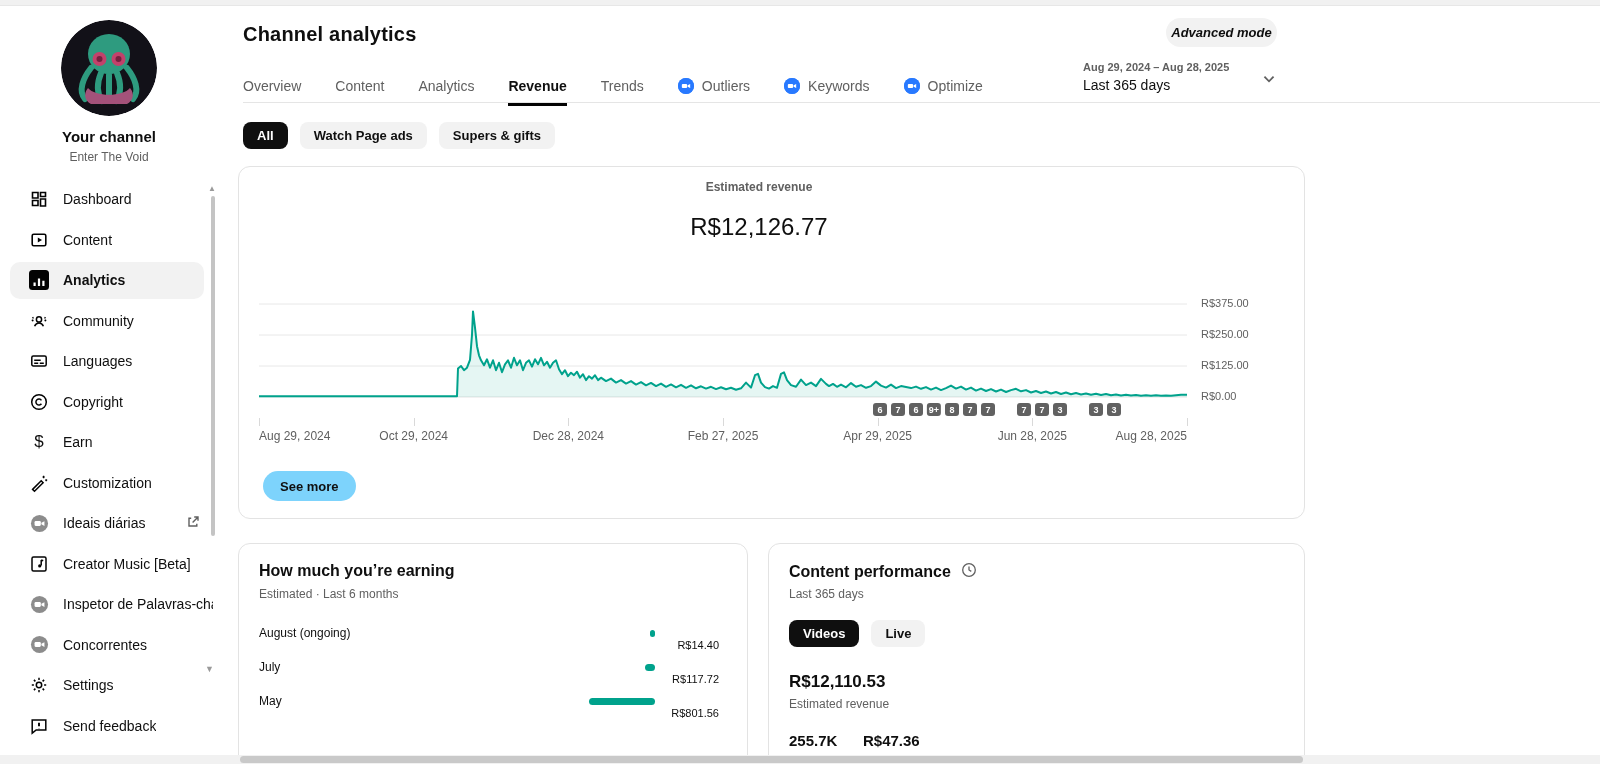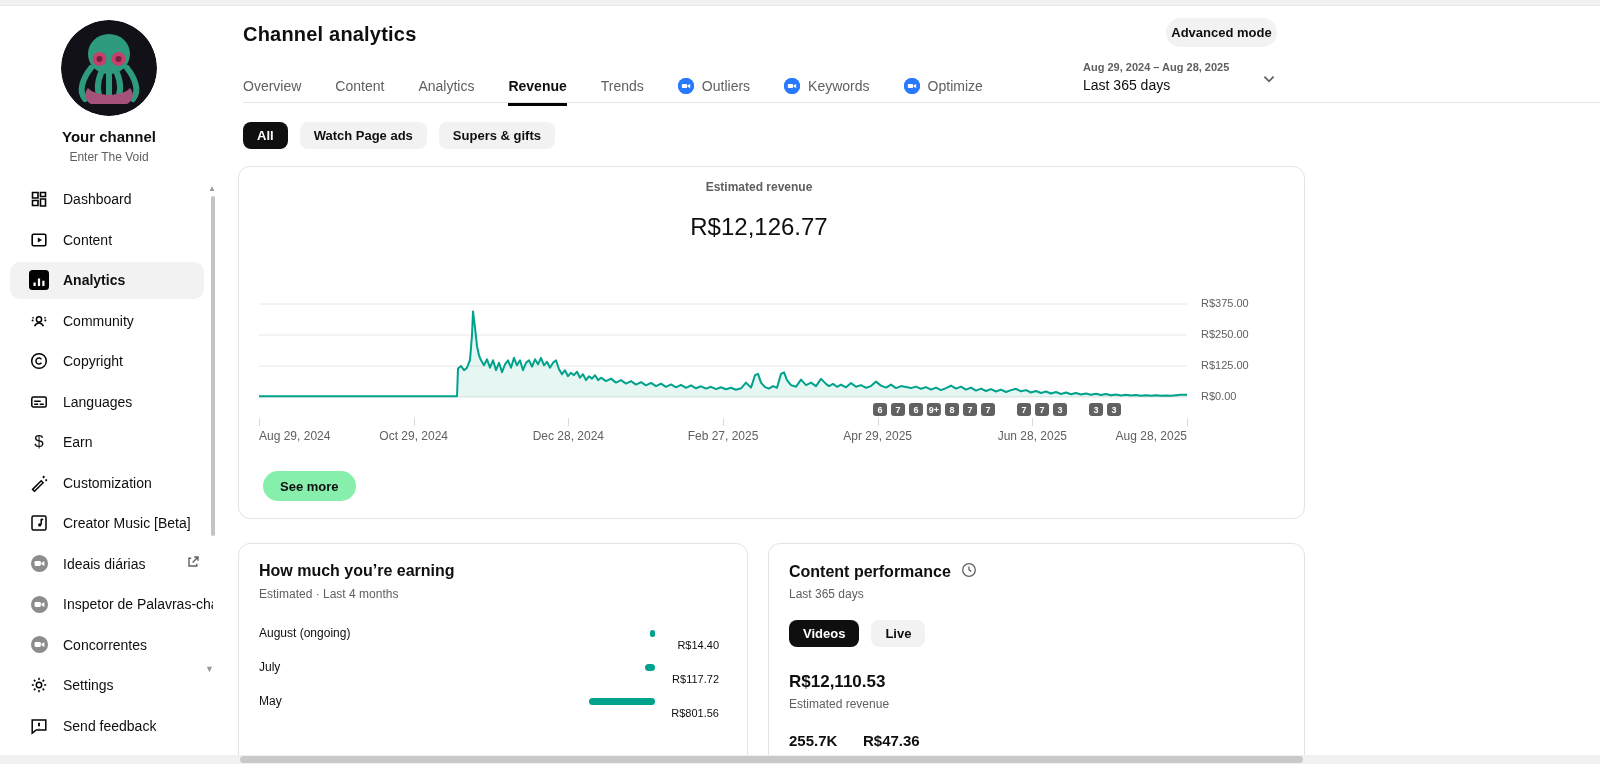--- a/index.html
+++ b/index.html
@@ -33,21 +33,21 @@
   .dollar { font-size:17px; font-weight:normal; }
   .sb-thumb { position:absolute; left:211px; top:190px; width:4px; height:340px;
     background:#c4c4c4; border-radius:2px; }
   .sb-up { position:absolute; left:208px; top:178px; font-size:8px; color:#9a9a9a; }
   .sb-down { position:absolute; left:205px; top:658px; font-size:9px; color:#9a9a9a; }
 
   
   .page-title { position:absolute; left:243px; top:23px; font-size:20px; font-weight:bold; letter-spacing:.2px; }
   .advanced-btn { position:absolute; left:1166px; top:18px; width:111px; height:29px;
     background:#f2f2f2; border-radius:16px; font-size:13px; font-weight:bold;
-    display:flex; align-items:center; justify-content:center; cursor:pointer; }
+    display:flex; align-items:center; justify-content:center; cursor:pointer;font-style:italic; }
   .date-picker { position:absolute; left:1083px; top:61px; width:196px; cursor:pointer; }
   .date-range { font-size:11px; font-weight:bold; color:#606060; }
   .date-preset { font-size:14px; margin-top:4px; }
   .date-chevron { position:absolute; right:2px; top:10px; }
 
   .tab-rule { position:absolute; left:243px; right:0; top:102px; height:1px; background:#e5e5e5; }
   .tabs { position:absolute; left:243px; top:78px; display:flex; gap:34px; }
   .tab { position:relative; font-size:14px; color:#606060; padding-bottom:11px;
     line-height:16px; cursor:pointer; display:flex; align-items:center; gap:8px; }
   .tab.active { color:#0f0f0f; font-weight:bold; }
@@ -68,21 +68,21 @@
   .metric-total { font-size:24px; margin-top:19px; }
   .plot { position:absolute; left:20px; top:127px; width:928px; height:112px; cursor:crosshair; }
   .ylabel { position:absolute; left:962px; width:80px; font-size:11px; color:#606060; }
   .markers-layer { position:absolute; left:0; top:236px; width:100%; height:14px; }
   .marker { position:absolute; transform:translateX(-50%); min-width:14px; height:13px;
     background:#616161; color:#fff; border-radius:3px; font-size:9px; font-weight:bold;
     display:flex; align-items:center; justify-content:center; padding:0 2px; cursor:pointer; }
   .xtick { position:absolute; width:1px; height:8px; top:251px; background:#d9d9d9; }
   .xlabel { position:absolute; top:262px; font-size:12px; color:#606060; white-space:nowrap; }
   .see-more { position:absolute; left:24px; top:304px; height:30px; padding:0 17px;
-    background:#86efac; border-radius:17px; font-size:13px; font-weight:bold;
+    background:#7dd3fc; border-radius:17px; font-size:13px; font-weight:bold;
     display:inline-flex; align-items:center; cursor:pointer; }
 
   
   .earn-card { left:238px; top:543px; width:510px; height:260px; }
   .perf-card { left:768px; top:543px; width:537px; height:260px; }
   .card-title { position:absolute; left:20px; top:18px; font-size:16px; font-weight:bold; display:flex; align-items:center; gap:10px; }
   .card-sub { position:absolute; left:20px; top:43px; font-size:12px; color:#606060; }
   .earn-rows { position:absolute; left:0; top:73px; width:100%; }
   .earn-row { position:relative; height:34px; }
   .earn-month { position:absolute; left:20px; top:9px; font-size:12px; }
@@ -149,71 +149,71 @@
             <path d="M5.6 15.2c.9-2.1 2.5-3.2 4.4-3.2s3.5 1.1 4.4 3.2"></path>
             <path d="M2.8 9.8l1.6-.7M17.2 9.8l-1.6-.7" stroke-width="1.8"></path>
             <path d="M3.4 7l1.2-.5M16.6 7l-1.2-.5" stroke-width="1.8"></path>
           </svg>
         </span>
       <span class="mi-label">Community</span>
     </div>
     <div class="menu-item">
       <span class="mi-icon">
           <svg viewBox="0 0 20 20" width="20" height="20" fill="none" stroke="#030303" stroke-width="1.5">
+            <rect x="2.8" y="5" width="14.4" height="10" rx="1.5"></rect>
+            <path d="M5.2 12.2h4M10.8 12.2h4M5.2 9.2h6.5"></path>
+          </svg>
+        </span>
+      <span class="mi-label">Languages</span>
+    </div>
+    <div class="menu-item">
+      <span class="mi-icon">
+          <svg viewBox="0 0 20 20" width="20" height="20" fill="none" stroke="#030303" stroke-width="1.5">
             <circle cx="10" cy="10" r="7.3"></circle>
             <path d="M12.4 8.3a3 3 0 1 0 0 3.4"></path>
           </svg>
         </span>
       <span class="mi-label">Copyright</span>
     </div>
     <div class="menu-item">
-      <span class="mi-icon">
-          <svg viewBox="0 0 20 20" width="20" height="20" fill="none" stroke="#030303" stroke-width="1.5">
-            <rect x="2.8" y="5" width="14.4" height="10" rx="1.5"></rect>
-            <path d="M5.2 12.2h4M10.8 12.2h4M5.2 9.2h6.5"></path>
-          </svg>
-        </span>
-      <span class="mi-label">Languages</span>
-    </div>
-    <div class="menu-item">
       <span class="mi-icon dollar">$</span>
       <span class="mi-label">Earn</span>
     </div>
     <div class="menu-item">
       <span class="mi-icon">
           <svg viewBox="0 0 20 20" width="20" height="20" fill="none" stroke="#030303" stroke-width="1.5">
             <path d="M3.6 16.4l8.6-8.6 1.9 1.9-8.6 8.6z"></path>
             <path d="M14.6 2.8v2.4M13.4 4h2.4M17.2 6.2v2M16.2 7.2h2" stroke-width="1.2"></path>
           </svg>
         </span>
       <span class="mi-label">Customization</span>
-    </div>
-    <div class="menu-item">
-      <span class="mi-icon">
-          <svg viewBox="0 0 20 20" width="20" height="20" fill="none" stroke="#030303" stroke-width="1.5">
-            <rect x="3" y="3" width="14" height="14" rx="1.5"></rect>
-            <path d="M12.2 6v5.4M12.2 6l2 .7"></path>
-            <circle cx="10.7" cy="11.9" r="1.6" fill="#030303" stroke="none"></circle>
-          </svg>
-        </span>
-      <span class="mi-label">Creator Music [Beta]</span>
     </div>
     <div class="menu-item">
       <span class="mi-icon">
           <svg viewBox="0 0 20 20" width="19" height="19">
             <circle cx="10" cy="10" r="9" fill="#8c8c8c"></circle>
             <rect x="4.8" y="7.4" width="6.6" height="5.2" rx="1.2" fill="#fff"></rect>
             <path d="M12 9.2l3.2-1.7v5L12 10.8z" fill="#fff"></path>
           </svg>
         </span>
       <span class="mi-label">Ideais diárias</span>
       <span class="mi-ext"><svg viewBox="0 0 14 14" width="14" height="14" fill="none" stroke="#606060" stroke-width="1.4">
             <path d="M5.2 3.2H3v7.8h7.8V8.8"></path>
             <path d="M8.2 2h3.8v3.8M11.8 2.2L6.6 7.4"></path>
           </svg></span>
+    </div>
+    <div class="menu-item">
+      <span class="mi-icon">
+          <svg viewBox="0 0 20 20" width="20" height="20" fill="none" stroke="#030303" stroke-width="1.5">
+            <rect x="3" y="3" width="14" height="14" rx="1.5"></rect>
+            <path d="M12.2 6v5.4M12.2 6l2 .7"></path>
+            <circle cx="10.7" cy="11.9" r="1.6" fill="#030303" stroke="none"></circle>
+          </svg>
+        </span>
+      <span class="mi-label">Creator Music [Beta]</span>
     </div>
     <div class="menu-item">
       <span class="mi-icon">
           <svg viewBox="0 0 20 20" width="19" height="19">
             <circle cx="10" cy="10" r="9" fill="#8c8c8c"></circle>
             <rect x="4.8" y="7.4" width="6.6" height="5.2" rx="1.2" fill="#fff"></rect>
             <path d="M12 9.2l3.2-1.7v5L12 10.8z" fill="#fff"></path>
           </svg>
         </span>
       <span class="mi-label">Inspetor de Palavras-chave</span>
@@ -367,21 +367,21 @@
       <span class="xlabel" style="left: 793.333px; transform: translateX(-50%);">Jun 28, 2025</span>
       <div class="xtick" style="left: 948px;"></div>
       <span class="xlabel" style="left: 948px; transform: translateX(-100%);">Aug 28, 2025</span>
     </div>
 
   <div class="see-more">See more</div>
 </div>
 
 <div class="card earn-card">
   <div class="card-title">How much you’re earning</div>
-  <div class="card-sub">Estimated · Last 4 months</div>
+  <div class="card-sub">Estimated · Last 6 months</div>
   <div class="earn-rows">
     <div class="earn-row">
       <span class="earn-month">August (ongoing)</span>
       <span class="earn-bar" style="width: 5px;"></span>
       <span class="earn-value">R$14.40</span>
     </div>
     <div class="earn-row">
       <span class="earn-month">July</span>
       <span class="earn-bar" style="width: 9.693px;"></span>
       <span class="earn-value">R$117.72</span>

